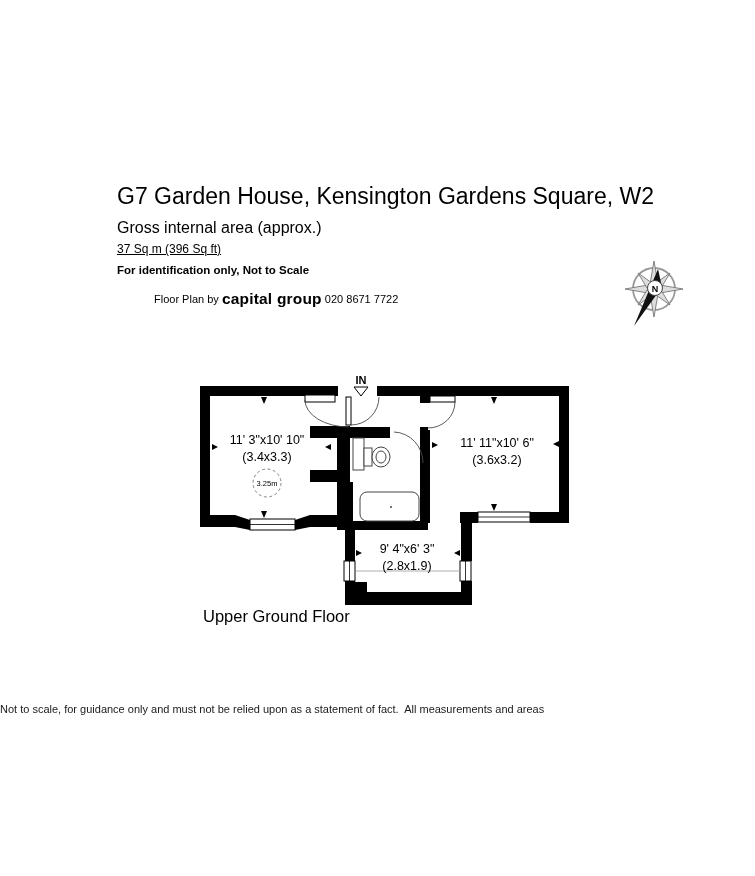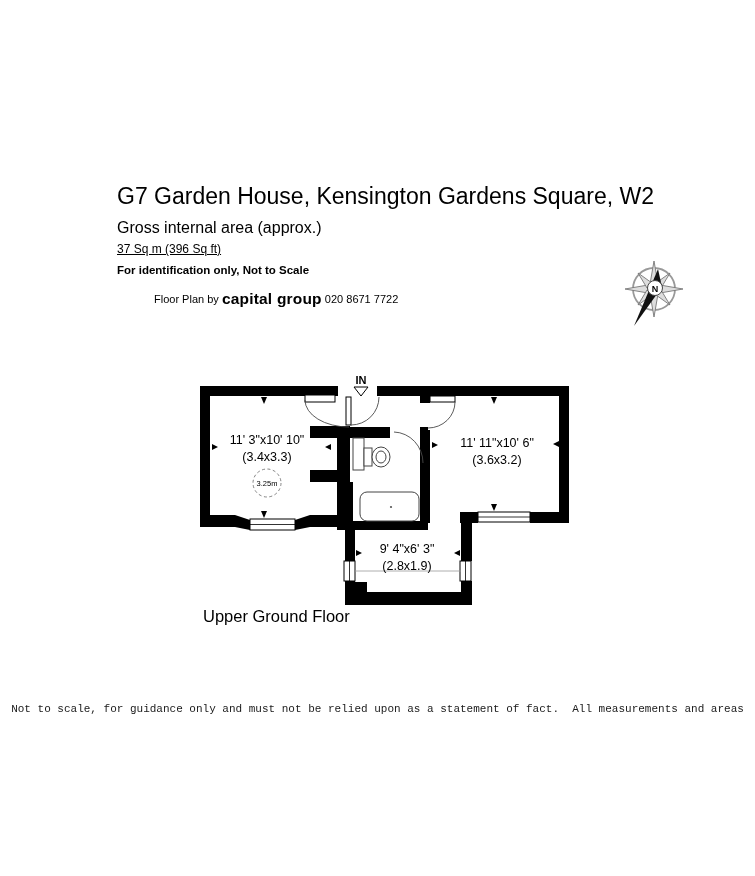--- a/index.html
+++ b/index.html
@@ -5,21 +5,21 @@
   html,body{margin:0;padding:0;background:#fff;}
   #page{position:relative;width:755px;height:876px;background:#ffffff;overflow:hidden;
         font-family:"Liberation Sans","DejaVu Sans",sans-serif;color:#000;}
   .abs{position:absolute;}
   #title{left:117px;top:183px;font-size:23px;font-weight:400;letter-spacing:0;white-space:nowrap;}
   #area-note{left:117px;top:219px;font-size:16px;}
   #area-value{left:117px;top:242px;font-size:12px;text-decoration:underline;}
   #ident-note{left:117px;top:264px;font-size:11.5px;font-weight:bold;}
   #credit{left:117px;top:290px;font-size:11px;white-space:nowrap;margin-left:37px;}
   #credit .brand{font-weight:700;font-size:15.5px;letter-spacing:0.2px;vertical-align:-1px;}
-  #disclaimer{left:0;top:702px;width:755px;text-align:center;font-size:11px;line-height:14.5px;color:#1a1a1a;font-family:Liberation Mono, monospace;}
+  #disclaimer{left:0;top:702px;width:755px;font-size:11px;line-height:14.5px;color:#1a1a1a;}
   #disclaimer div{white-space:pre-wrap;}
   svg text{font-family:"Liberation Sans","DejaVu Sans",sans-serif;}
   .wall{fill:#000;stroke:none;}
   .win{fill:#fff;stroke:#000;stroke-width:1;}
   .winline{stroke:#000;stroke-width:0.8;}
   .leaf{fill:#fff;stroke:#000;stroke-width:1;}
   .arc{fill:none;stroke:#4a4a4a;stroke-width:0.9;}
   .fixture{fill:#fff;stroke:#444;stroke-width:1;}
   .tick{fill:#000;}
   .roomlabel{font-size:12.5px;fill:#000;}

